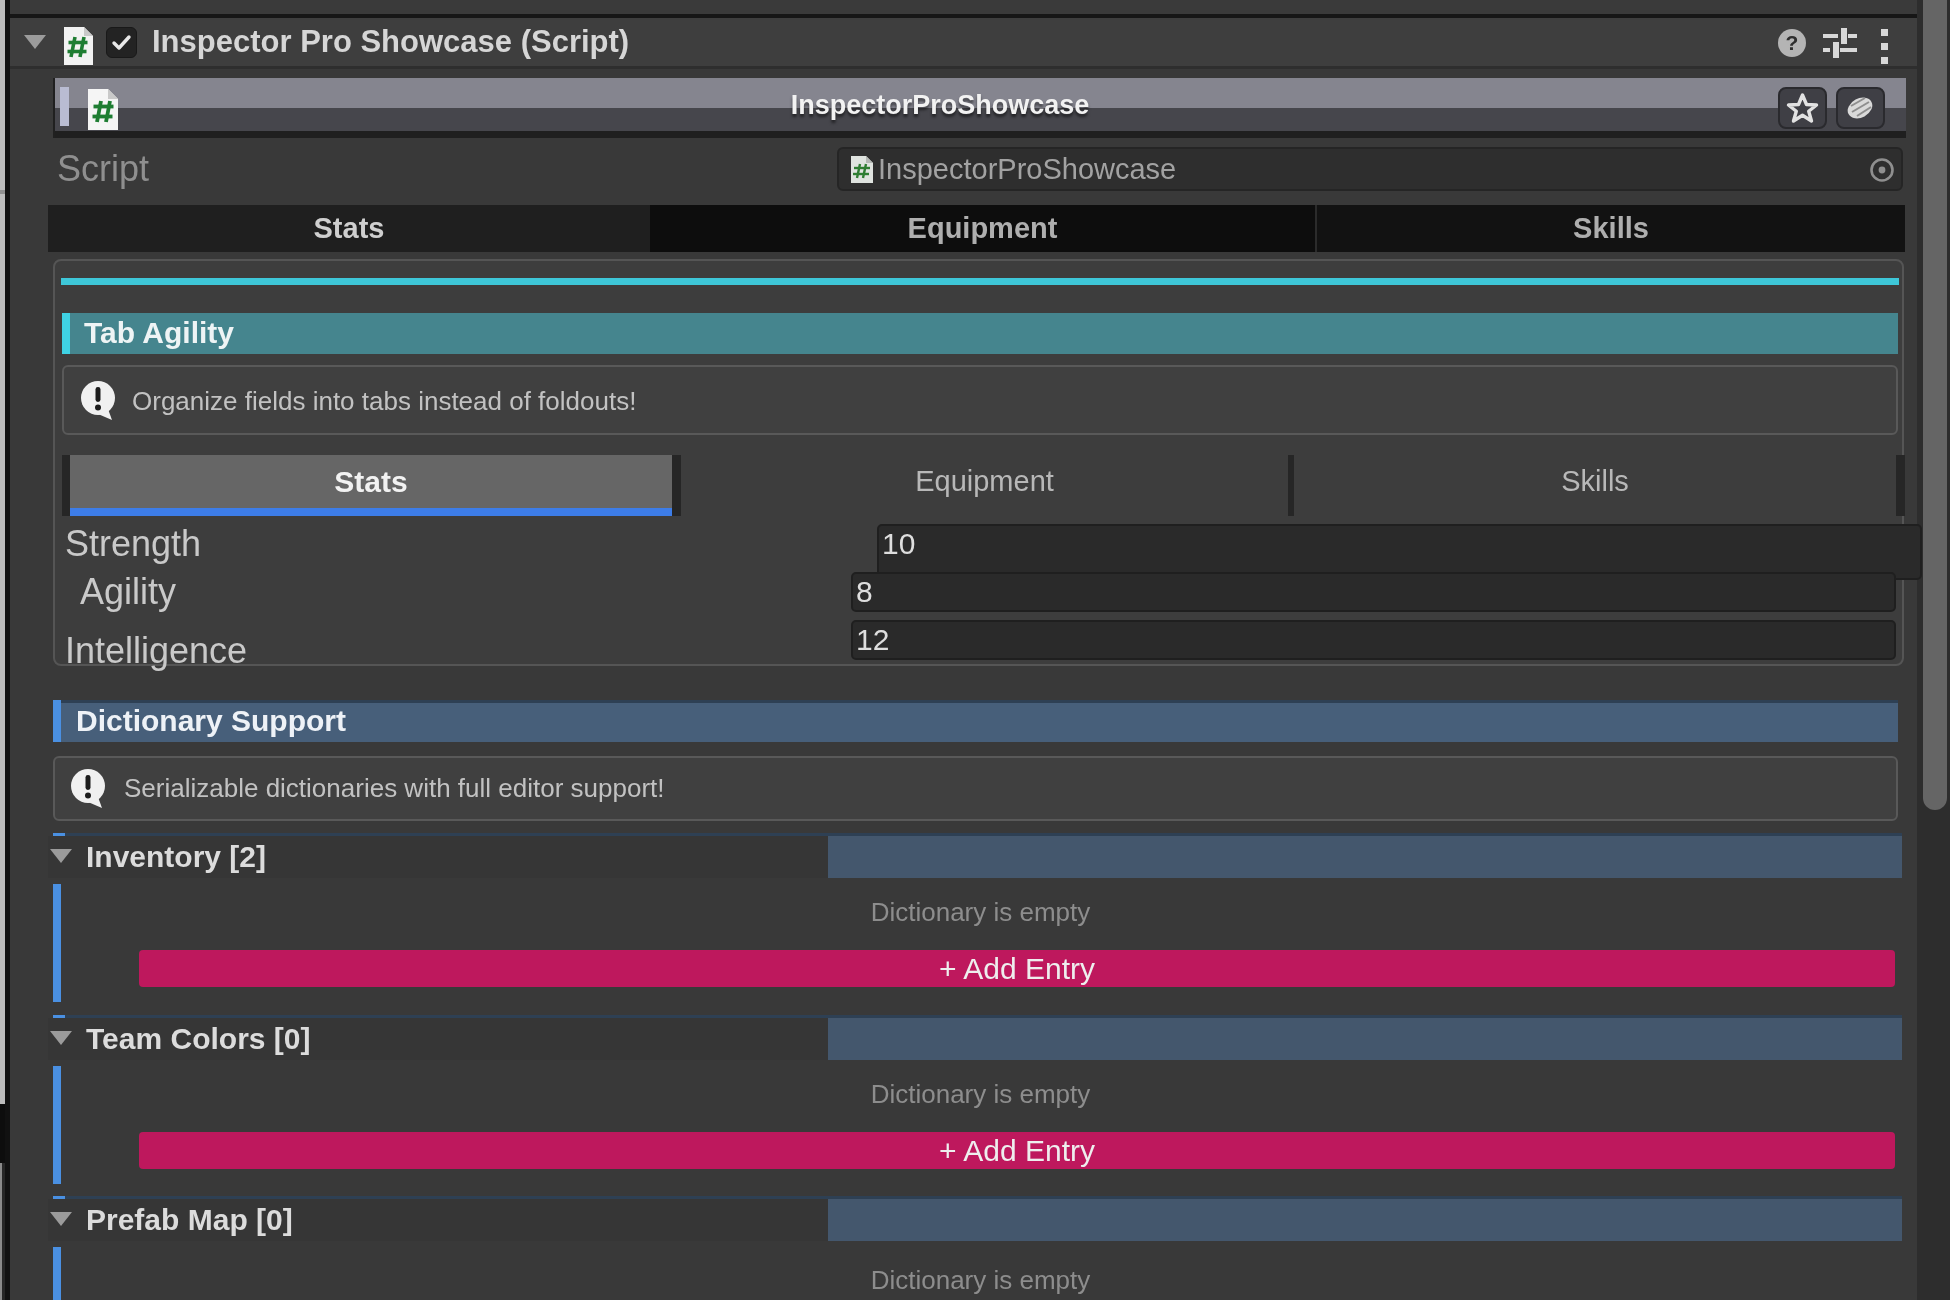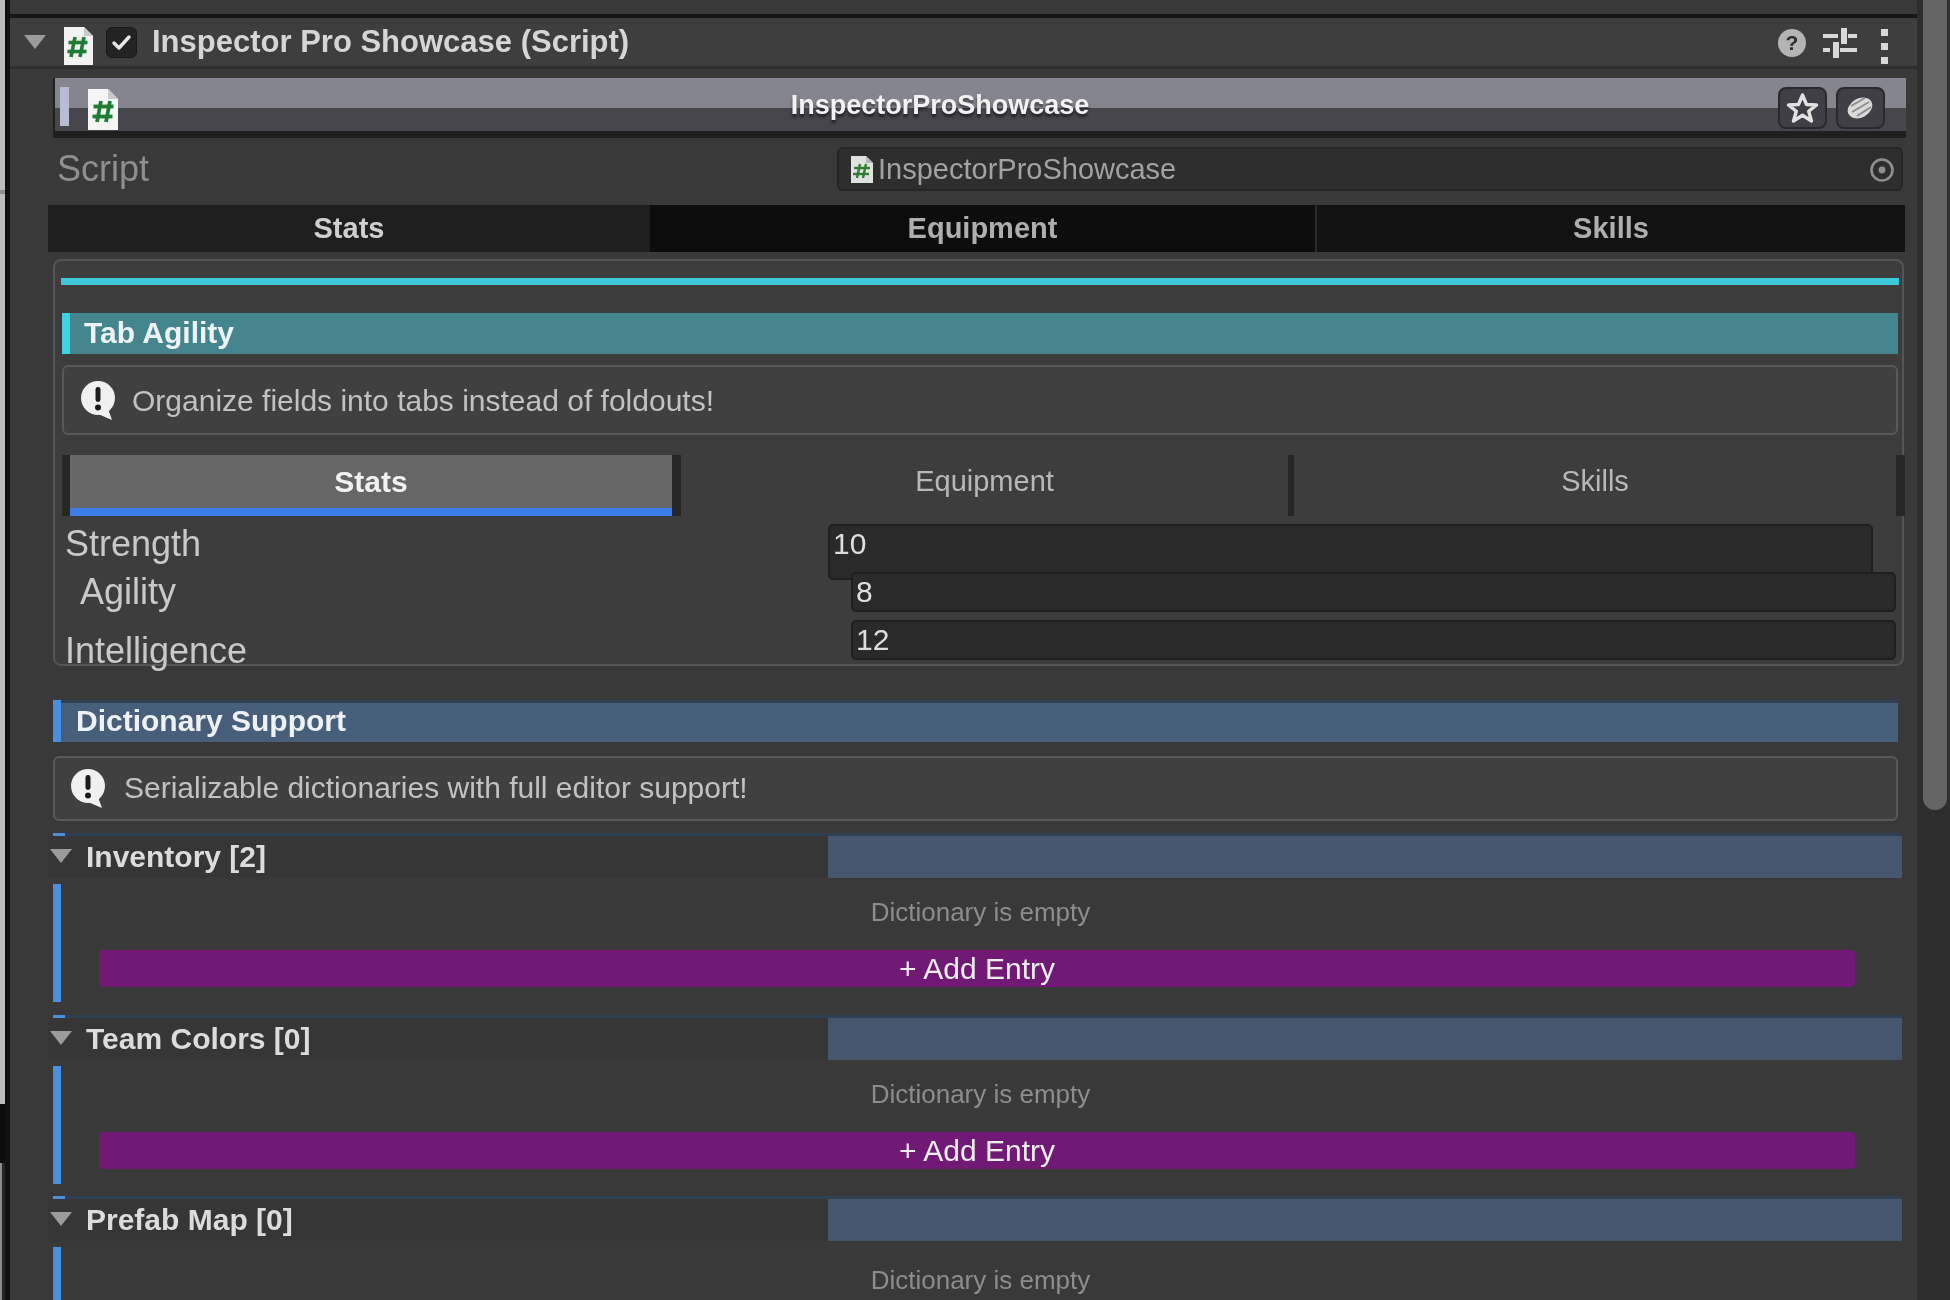--- a/index.html
+++ b/index.html
@@ -2,22 +2,22 @@
 <html><head>
 <meta charset="utf-8">
 <style>
   html,body{margin:0;padding:0;}
   body{width:1950px;height:1300px;overflow:hidden;background:#393939;font-family:"Liberation Sans",sans-serif;position:relative;}
   .abs{position:absolute;will-change:transform;}
   .hdrtxt{color:#d6d6d6;font-weight:bold;font-size:31px;line-height:31px;}
   .lbl{color:#c9c9c9;font-size:36px;line-height:30px;}
   .field{background:#2a2a2a;border:2px solid #1f1f1f;border-radius:5px;box-sizing:border-box;color:#dedede;font-size:30px;line-height:36px;padding-left:3px;}
   .helpbox{background:#404040;border:2px solid #595959;border-radius:6px;box-sizing:border-box;}
-  .helptxt{color:#c2c2c2;font-size:30px;line-height:26px;}
-  .addbtn{background:#701a75;border-radius:4px;color:#eeeeee;font-size:30px;text-align:center;}
+  .helptxt{color:#c2c2c2;font-size:26px;line-height:26px;}
+  .addbtn{background:#be185d;border-radius:4px;color:#eeeeee;font-size:30px;text-align:center;margin-left:40px;}
   .emptytxt{color:#8d8d8d;font-size:26px;line-height:26px;text-align:center;}
   .tri-down{width:0;height:0;border-left:11px solid transparent;border-right:11px solid transparent;border-top:14px solid #9b9b9b;}
 </style>
 </head>
 <body>
 
 <div class="abs" style="left:0;top:0;width:5px;height:1104px;background:#bcbcbc;"></div>
 <div class="abs" style="left:0;top:190px;width:5px;height:4px;background:#8f8f8f;"></div>
 <div class="abs" style="left:0;top:1104px;width:5px;height:59px;background:#0d0d0d;"></div>
 <div class="abs" style="left:0;top:1163px;width:2px;height:137px;background:#8a8a8a;"></div>
@@ -162,21 +162,21 @@
 <div class="abs helptxt" style="left:132px;top:388px;">Organize fields into tabs instead of foldouts!</div>
 
 <div class="abs" style="left:62px;top:455px;width:1843px;height:61px;background:#262626;"></div>
 <div class="abs" style="left:70px;top:455px;width:602px;height:61px;background:#3d3d3d;"></div>
 <div class="abs" style="left:681px;top:455px;width:607px;height:61px;background:#3d3d3d;color:#b8b8b8;font-size:29px;text-align:center;line-height:53px;">Equipment</div>
 <div class="abs" style="left:1294px;top:455px;width:602px;height:61px;background:#3d3d3d;color:#b8b8b8;font-size:29px;text-align:center;line-height:53px;">Skills</div>
 <div class="abs" style="left:70px;top:455px;width:602px;height:53px;background:#666666;color:#f2f2f2;font-weight:bold;font-size:30px;text-align:center;line-height:53px;">Stats</div>
 <div class="abs" style="left:70px;top:508px;width:602px;height:8px;background:#3d7de8;"></div>
 
 <div class="abs lbl" style="left:65px;top:529px;">Strength</div>
-<div class="abs field" style="left:828px;top:524px;width:1045px;height:56px;">10</div>
+<div class="abs field" style="left:877px;top:524px;width:1045px;height:56px;">10</div>
 <div class="abs lbl" style="left:80px;top:577px;">Agility</div>
 <div class="abs field" style="left:851px;top:572px;width:1045px;height:40px;">8</div>
 <div class="abs lbl" style="left:65px;top:636px;">Intelligence</div>
 <div class="abs field" style="left:851px;top:620px;width:1045px;height:40px;">12</div>
 
 <div class="abs" style="left:53px;top:700px;width:1845px;height:42px;background:#475f7a;border-top:3px solid #2e4054;box-sizing:border-box;"></div>
 <div class="abs" style="left:53px;top:700px;width:8px;height:42px;background:#4a90e2;"></div>
 <div class="abs" style="left:76px;top:706px;color:#eef2f7;font-weight:bold;font-size:30px;line-height:30px;">Dictionary Support</div>
 
 <div class="abs helpbox" style="left:53px;top:756px;width:1845px;height:65px;"></div>

